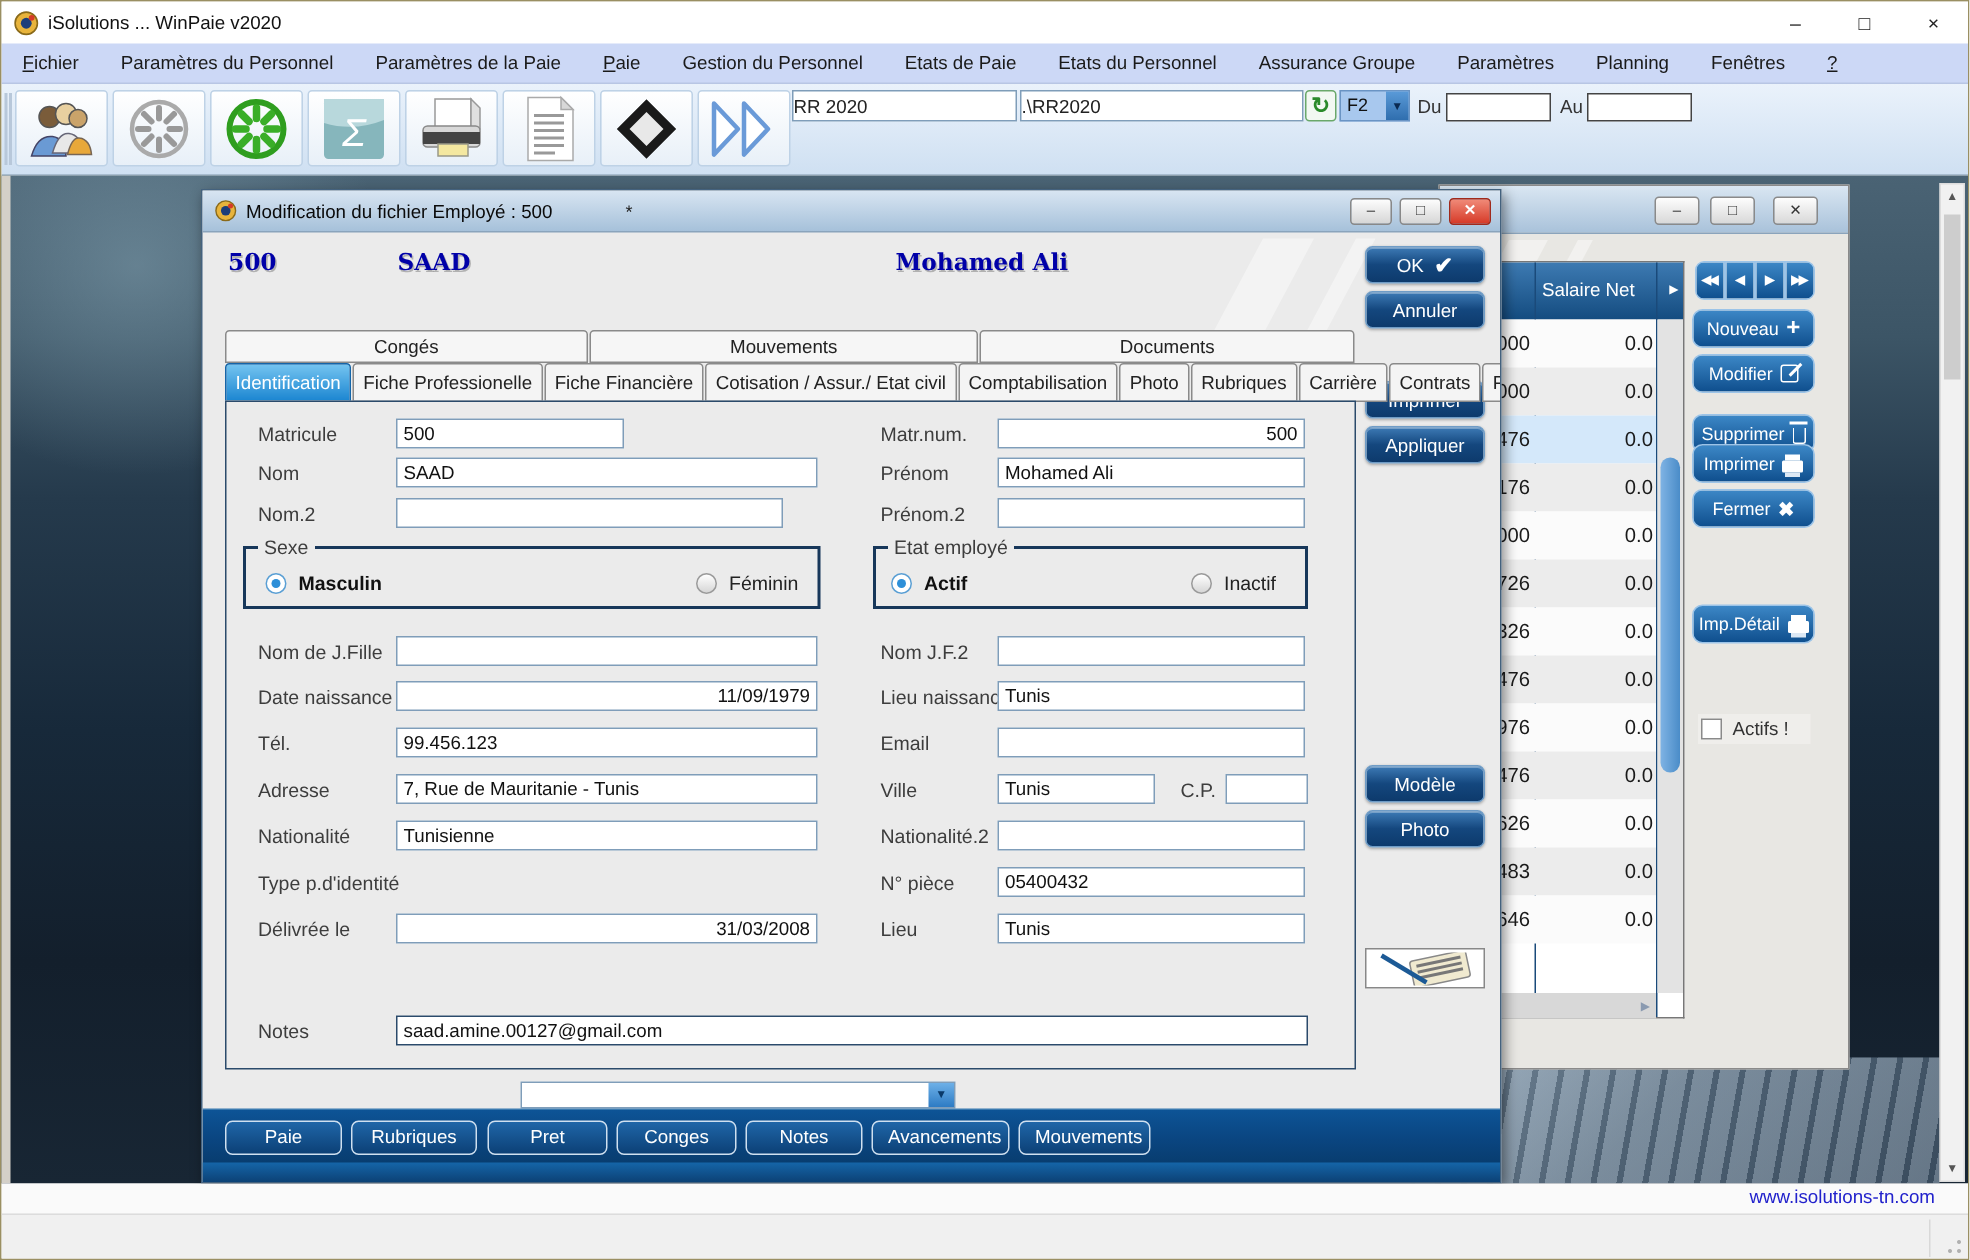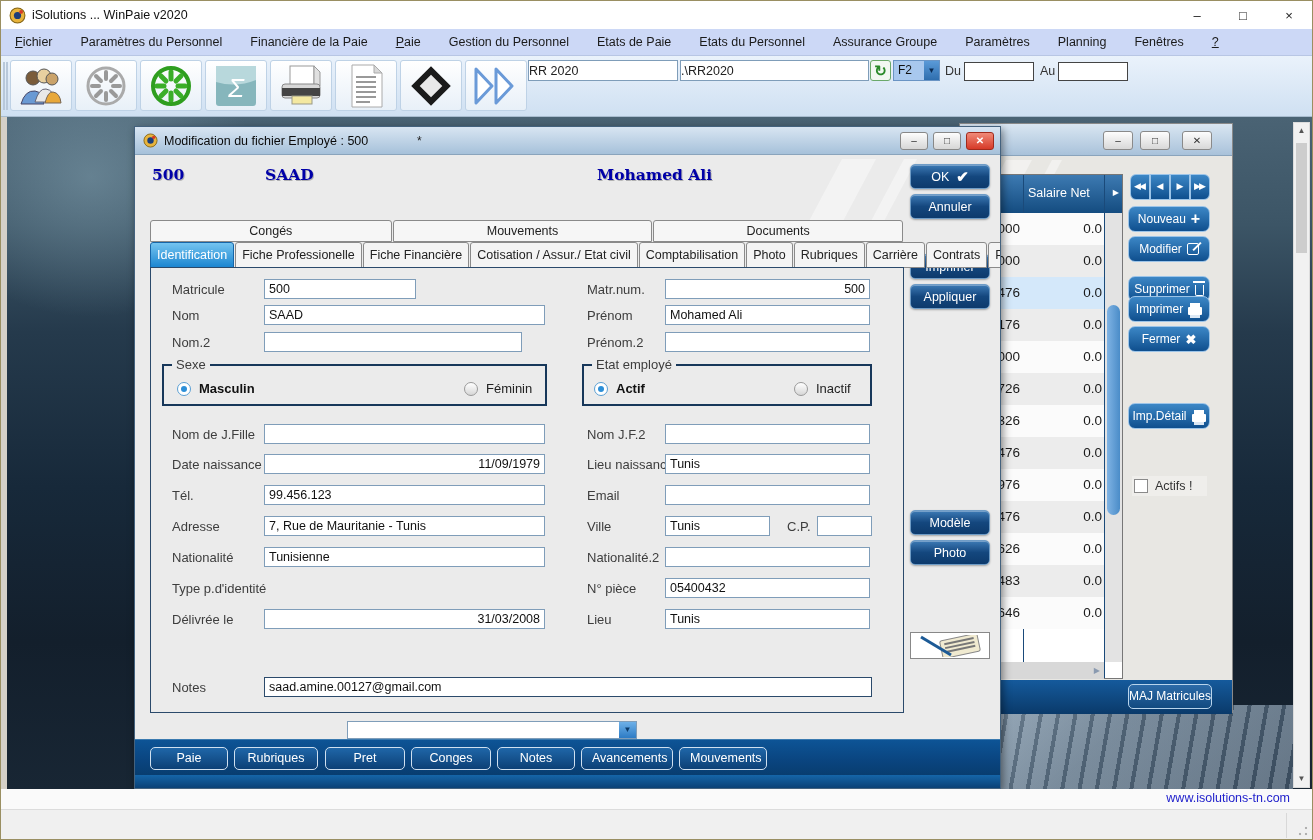--- a/index.html
+++ b/index.html
@@ -160,21 +160,21 @@
     <div class="win-ctrls">
       <div class="win-ctrl">–</div>
       <div class="win-ctrl">□</div>
       <div class="win-ctrl">×</div>
     </div>
   </div>
 
   <div class="menubar">
     <span class="menu-item"><u>F</u>ichier</span>
     <span class="menu-item">Paramètres du Personnel</span>
-    <span class="menu-item">Financière de la Paie</span>
+    <span class="menu-item">Paramètres de la Paie</span>
     <span class="menu-item"><u>P</u>aie</span>
     <span class="menu-item">Gestion du Personnel</span>
     <span class="menu-item">Etats de Paie</span>
     <span class="menu-item">Etats du Personnel</span>
     <span class="menu-item">Assurance Groupe</span>
     <span class="menu-item">Paramètres</span>
     <span class="menu-item">Planning</span>
     <span class="menu-item">Fenêtres</span>
     <span class="menu-item"><u>?</u></span>
   </div>
@@ -384,23 +384,20 @@
           <span>Fermer</span>
           <span class="ic-x">✖</span>
         </div>
       <div class="bbtn" style="top:279px">
           <span>Imp.Détail</span>
           <span class="ic-print"></span>
         </div>
       <div class="chk-row">
         <span class="chk"></span>
         <span class="chk-lbl">Actifs !</span>
-      </div>
-      <div class="majbar">
-        <div class="majbtn">MAJ Matricules</div>
       </div>
     </div>
 
     <div class="dialog">
       <div class="dlg-titlebar">
         <svg class="app-ico" style="width:15px;height:15px" viewBox="0 0 16 16">
             <circle cx="8" cy="8" r="7" fill="#e8b43c" stroke="#8a6a1a"></circle>
             <circle cx="8" cy="8" r="3.4" fill="#1c3e7a"></circle>
             <circle cx="11.4" cy="4.6" r="1.8" fill="#d63a28"></circle>
           </svg>

